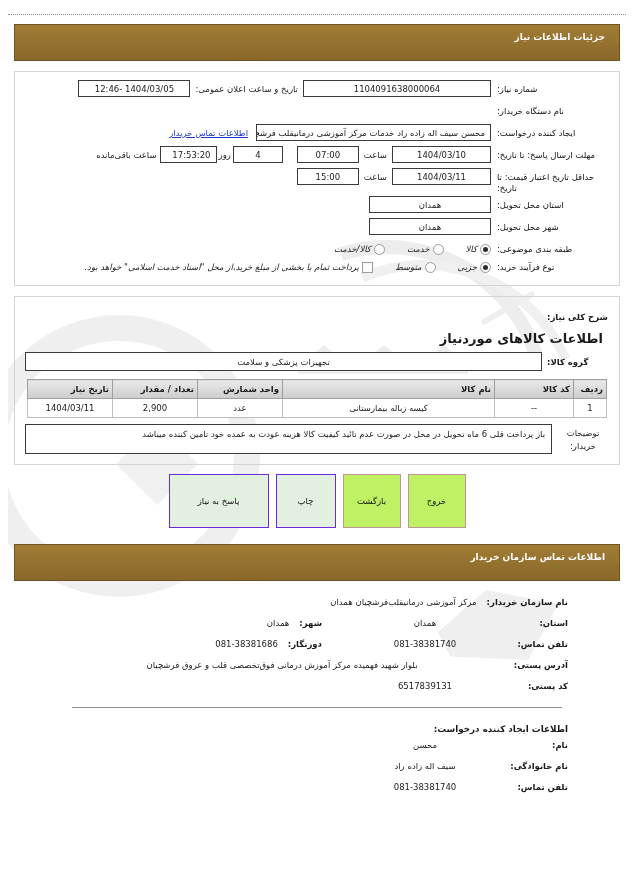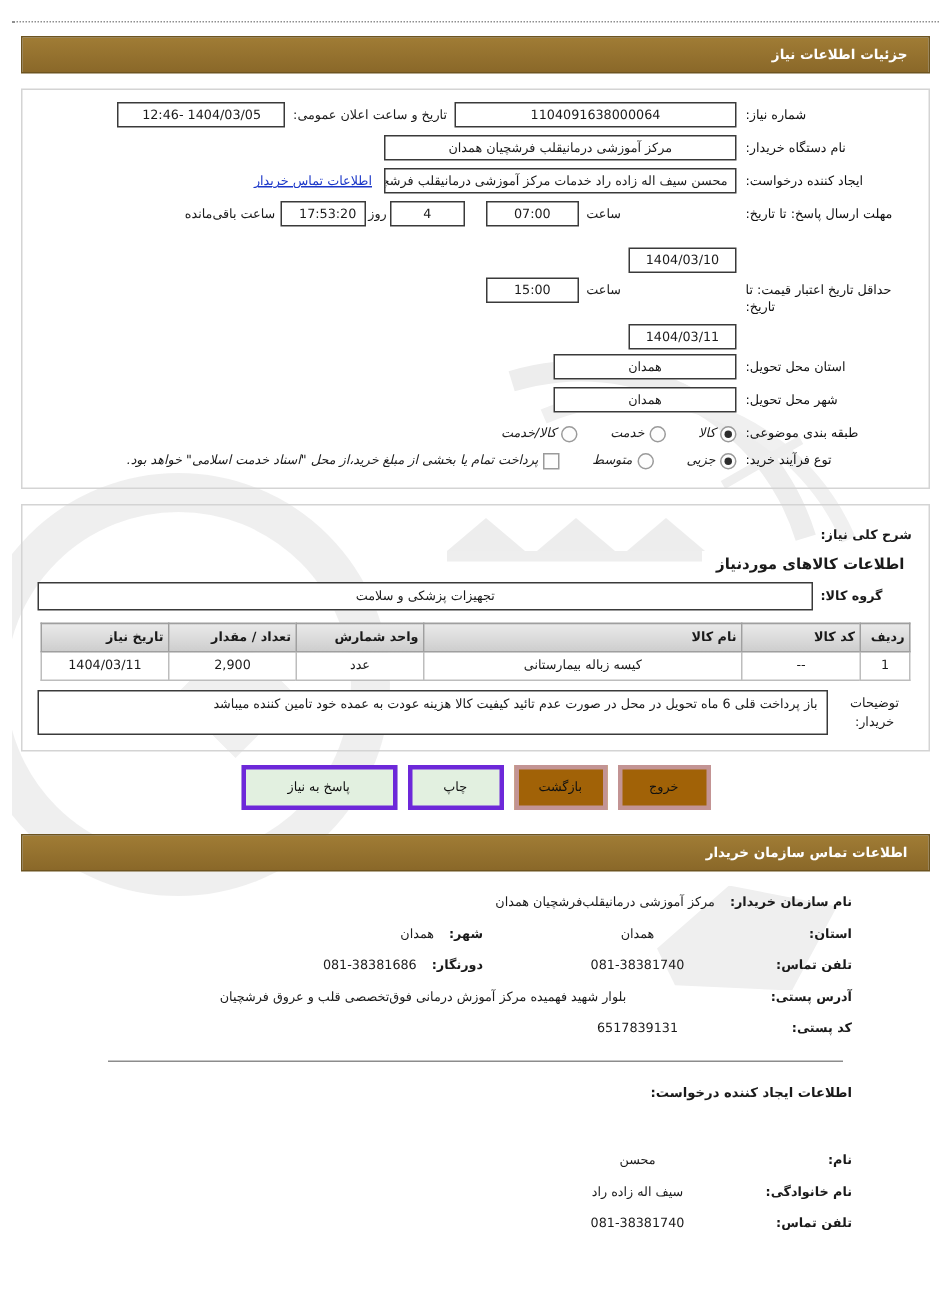--- a/index.html
+++ b/index.html
@@ -100,21 +100,21 @@
 
   .content { position: relative; z-index: 2; }
 
   
   .banner {
     background: #93702f;
     background: linear-gradient(#a07c35, #8a6829);
     color: #ffffff;
     font-weight: bold;
     font-size: 9px;
-    padding: 7px 14px 6px 10px;
+    padding: 7px 14px 18px 10px;
     margin: 9px 6px 0 6px;
     border: 1px solid #6d5420;
     box-sizing: border-box;
   }
 
   
   .panel {
     border: 1px solid #d4d4d4;
     margin: 10px 6px 0 6px;
     background: transparent;
@@ -148,21 +148,21 @@
     line-height: 17px;
     font-size: 8.5px;
     padding: 0 5px;
     box-sizing: border-box;
     text-align: center;
     white-space: nowrap;
     overflow: hidden;
   }
   .w-wide   { width: 188px; }
   .w-long   { width: 237px; }
-  .w-date   { width: 72px; margin-top: 31px; }
+  .w-date   { width: 99px; }
   .w-time   { width: 62px; }
   .w-days   { width: 50px; }
   .w-clock  { width: 57px; padding-left: 45px; }
   .w-city   { width: 122px; }
   .mini-lbl {
     padding: 0 5px;
     line-height: 19px;
     font-size: 8.5px;
     white-space: nowrap;
   }
@@ -242,21 +242,21 @@
     padding: 3px 6px;
     font-size: 8.5px;
     line-height: 1.55;
     text-align: right;
     box-sizing: border-box;
   }
 
   
   .subhead {
     font-weight: bold;
-    font-size: 10px;
+    font-size: 13px;
     margin: 9px 8px 6px 8px;
     text-align: right;
   }
 
   .group-row {
     display: flex;
     align-items: center;
     margin: 0 2px 8px 2px;
   }
   .group-lbl {
@@ -333,31 +333,31 @@
   
   .btn-bar {
     display: flex;
     justify-content: center;
     align-items: center;
     gap: 7px;
     margin: 9px 0 6px 0;
   }
   .btn {
     font-size: 8.5px;
-    padding: 7px 10px;
-    border: 3px solid #6d28d9;
+    padding: 21px 10px;
+    border: 1px solid #6d28d9;
     background: #e2f0e0;
     color: #111;
     white-space: nowrap;
     cursor: pointer;
     text-align: center;
     line-height: 1.2;
   }
   .btn.danger {
-    background: #a16207;
+    background: #bef264;
     border-color: #c39494;
   }
   .btn.w-resp { min-width: 78px; }
   .btn.w-docs { min-width: 142px; }
   .btn.w-print{ min-width: 38px; }
   .btn.w-back { min-width: 36px; }
   .btn.w-exit { min-width: 36px; }
 
   
   .contact { margin: 14px 6px 0 6px; }
@@ -393,21 +393,21 @@
   .rule {
     border: 0;
     border-top: 1px solid #8c8c8c;
     margin: 16px 58px 16px 58px;
   }
   .sec-title {
     font-weight: bold;
     font-size: 8.8px;
     text-align: right;
     padding-right: 52px;
-    margin-bottom: 35px;
+    margin-bottom: 6px;
   }
 </style>
 </head>
 <body>
 
 <div class="page">
 
   <div class="watermark">
     <div class="wm-ring"></div>
     <div class="wm-arc"></div>
@@ -431,21 +431,20 @@
         <div class="row">
           <div class="lbl">شماره نیاز:</div>
           <div class="fld w-wide">1104091638000064</div>
           <div class="mini-lbl">تاریخ و ساعت اعلان عمومی:</div>
           <div class="fld w-wide" style="width:112px;">1404/03/05 -12:46</div>
           <div class="spacer"></div>
         </div>
 
         <div class="row">
           <div class="lbl">نام دستگاه خریدار:</div>
-          <div class="fld w-long" style="width:235px;">مرکز آموزشی  درمانیقلب  فرشچیان همدان</div>
           <div class="spacer"></div>
         </div>
 
         <div class="row">
           <div class="lbl">ایجاد کننده درخواست:</div>
           <div class="fld" style="width:235px;">محسن سیف اله زاده راد خدمات مرکز آموزشی  درمانیقلب  فرشچیان همدان</div>
           <div class="link">اطلاعات تماس خریدار</div>
           <div class="spacer"></div>
         </div>
 

